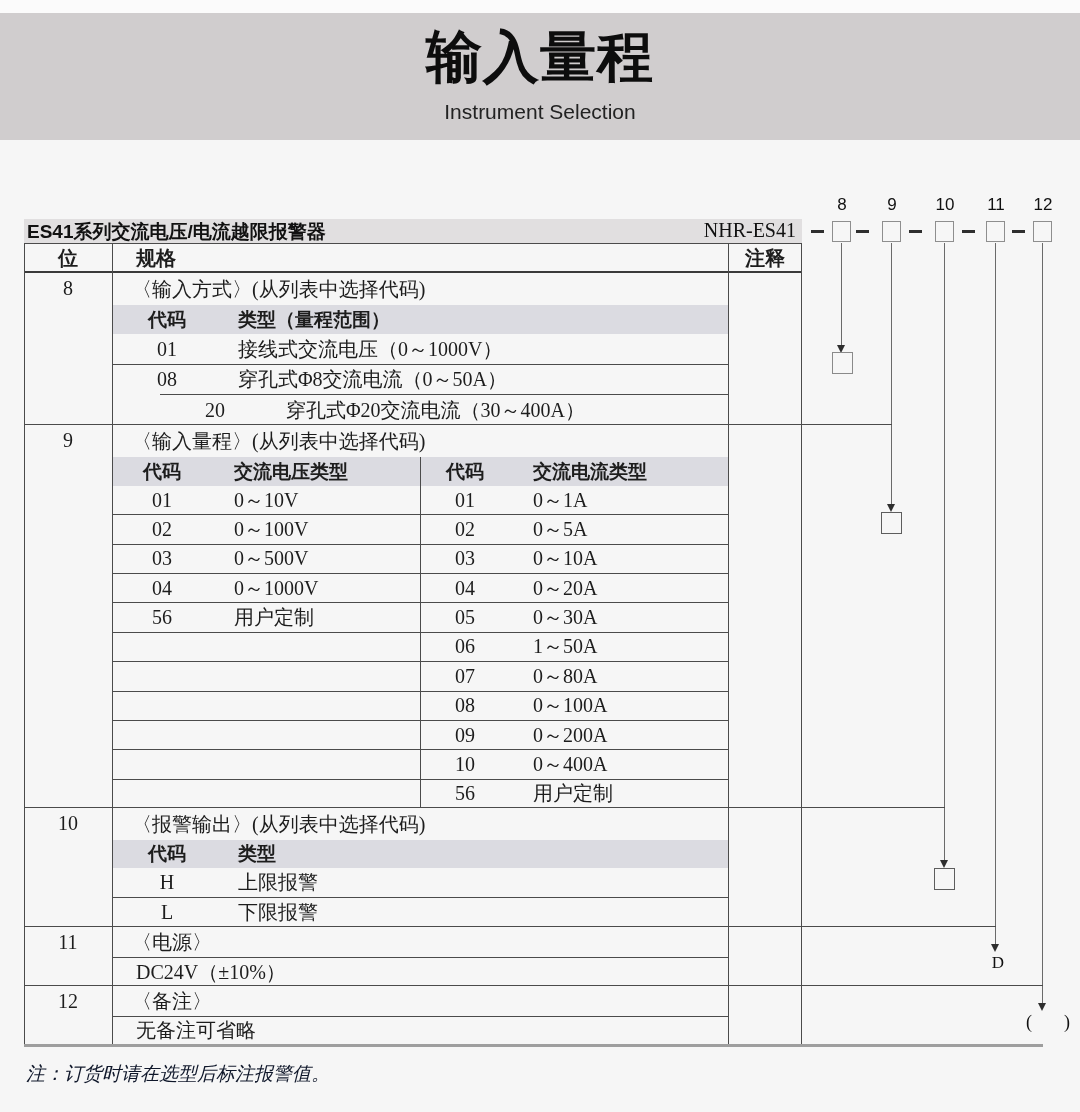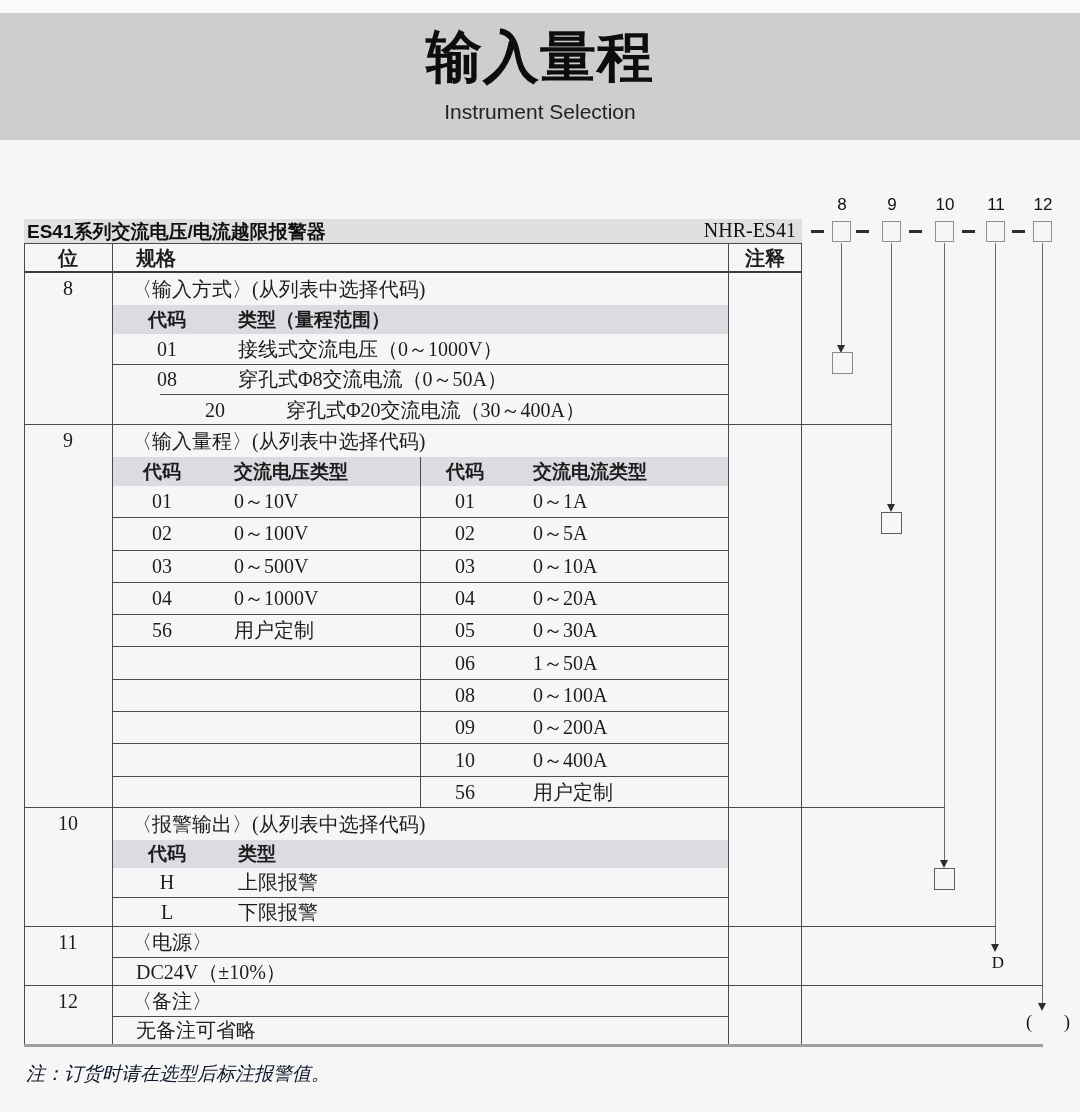--- a/index.html
+++ b/index.html
@@ -196,20 +196,26 @@
         </div>
         <div class="r9row lined">
           <span class="col-code9l"></span>
           <span class="col-type9l"></span>
           <span class="col-code9r">06</span>
           <span class="col-type9r">1～50A</span>
         </div>
         <div class="r9row lined">
           <span class="col-code9l"></span>
           <span class="col-type9l"></span>
+          <span class="col-code9r">07</span>
+          <span class="col-type9r">0～80A</span>
+        </div>
+        <div class="r9row lined">
+          <span class="col-code9l"></span>
+          <span class="col-type9l"></span>
           <span class="col-code9r">08</span>
           <span class="col-type9r">0～100A</span>
         </div>
         <div class="r9row lined">
           <span class="col-code9l"></span>
           <span class="col-type9l"></span>
           <span class="col-code9r">09</span>
           <span class="col-type9r">0～200A</span>
         </div>
         <div class="r9row lined">

